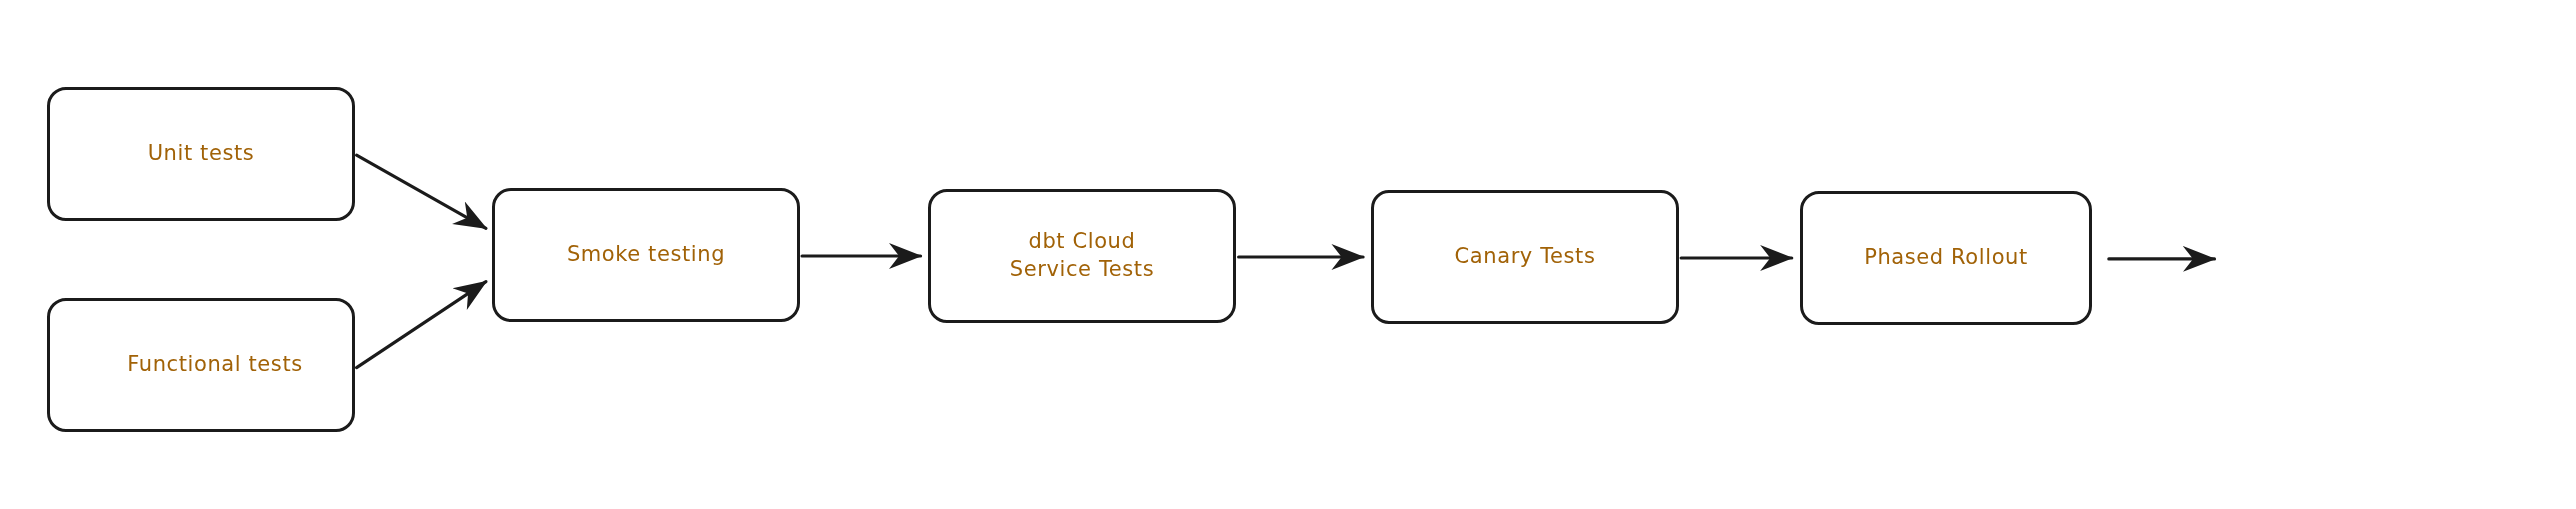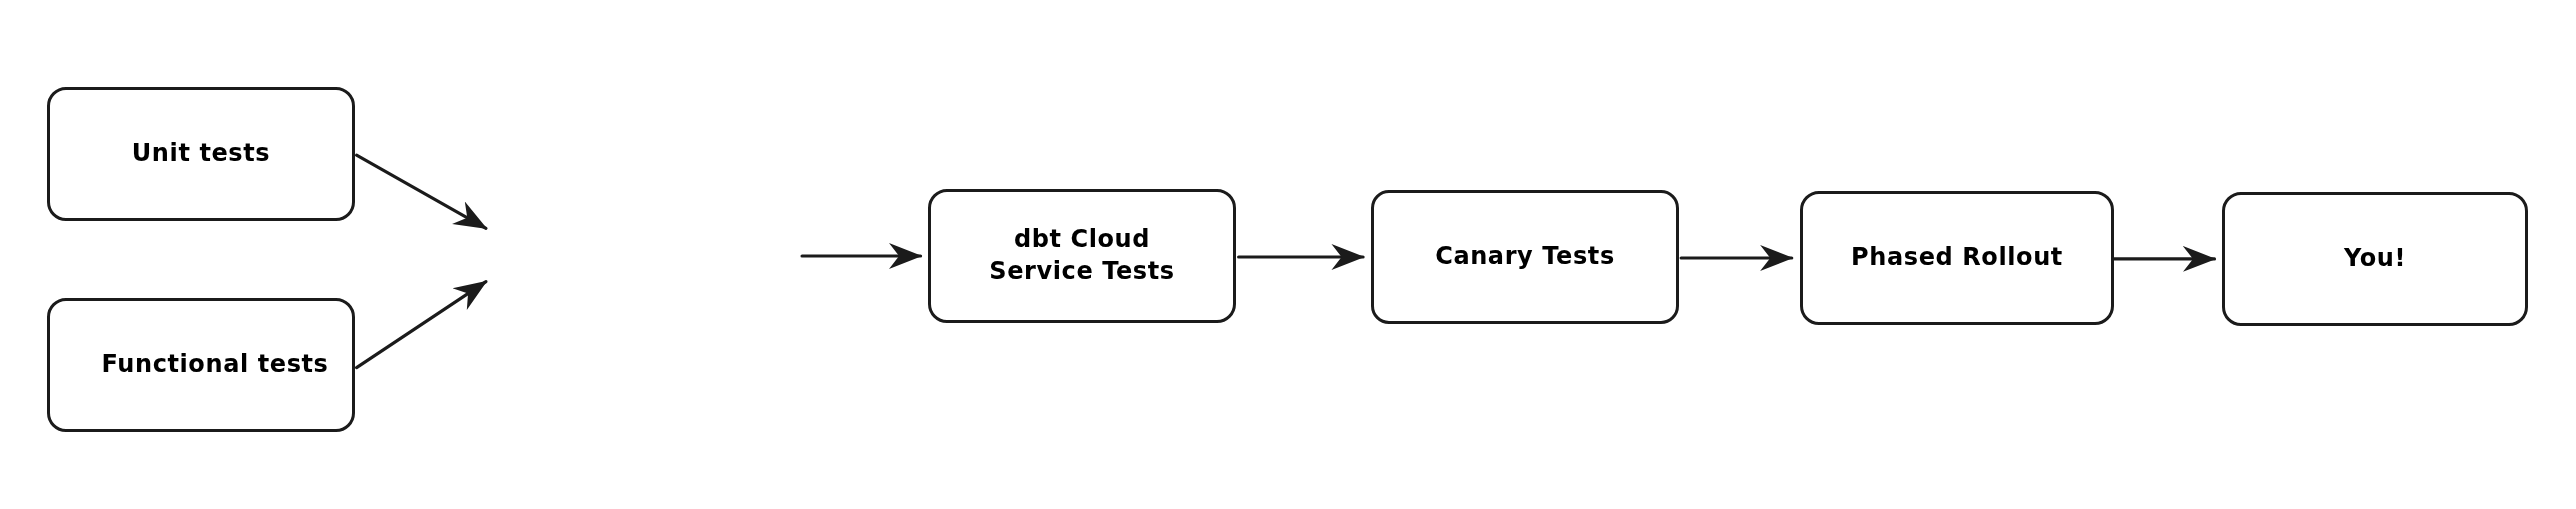--- a/index.html
+++ b/index.html
@@ -34,36 +34,36 @@
     background: #ffffff;
     border: 3px solid #1b1b1b;
     border-radius: 19px;
     display: flex;
     align-items: center;
     justify-content: center;
     text-align: center;
     z-index: 2;
   }
   .node-label {
-    color: #000000;
+    color: #a16207;
     font-family: "DejaVu Sans", sans-serif;
-    font-size: 24px;
+    font-size: 21px;
     line-height: 1.32;
     letter-spacing: 0.6px;
-    font-weight: 700;
+    font-weight: 400;
     white-space: pre-line;
     -webkit-font-smoothing: antialiased;
   }
   
   #node-unit-tests        { left: 47px;   top: 87px;  width: 308px; height: 134px; }
   #node-functional-tests  { left: 47px;   top: 298px; width: 308px; height: 134px; padding-left: 28px; }
   #node-smoke-testing     { left: 492px;  top: 188px; width: 308px; height: 134px; }
   #node-dbt-cloud-service-tests { left: 928px;  top: 189px; width: 308px; height: 134px; }
   #node-canary-tests      { left: 1371px; top: 190px; width: 308px; height: 134px; border-radius: 18px; }
-  #node-phased-rollout    { left: 1800px; top: 191px; width: 314px; height: 134px; }
+  #node-phased-rollout    { left: 1800px; top: 191px; width: 292px; height: 134px; }
   #node-you               { left: 2222px; top: 192px; width: 306px; height: 134px; }
 </style>
 </head>
 <body>
 
 <div id="diagram-canvas">
 
   <svg id="edge-layer" viewBox="0 0 2608 516" width="2576" height="510" xmlns="http://www.w3.org/2000/svg">
     <defs>
       <marker id="arrowhead" markerWidth="11" markerHeight="9" refX="10" refY="4.5" orient="auto" markerUnits="strokeWidth">
@@ -82,32 +82,32 @@
   </svg>
 
   <div class="node" id="node-unit-tests">
     <span class="node-label">Unit tests</span>
   </div>
 
   <div class="node" id="node-functional-tests">
     <span class="node-label">Functional tests</span>
   </div>
 
+  <div class="node" id="node-smoke-testing">
+    <span class="node-label">Smoke testing</span>
+  </div>
 
   <div class="node" id="node-dbt-cloud-service-tests">
     <span class="node-label">dbt Cloud
 Service Tests</span>
   </div>
 
   <div class="node" id="node-canary-tests">
     <span class="node-label">Canary Tests</span>
   </div>
 
   <div class="node" id="node-phased-rollout">
     <span class="node-label">Phased Rollout</span>
   </div>
 
-  <div class="node" id="node-you">
-    <span class="node-label">You!</span>
-  </div>
 
 </div>
 
 
 </body></html>

